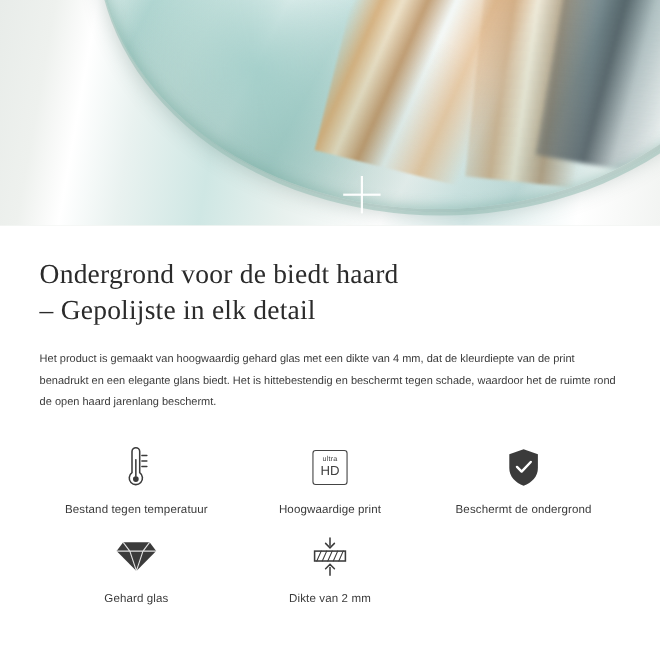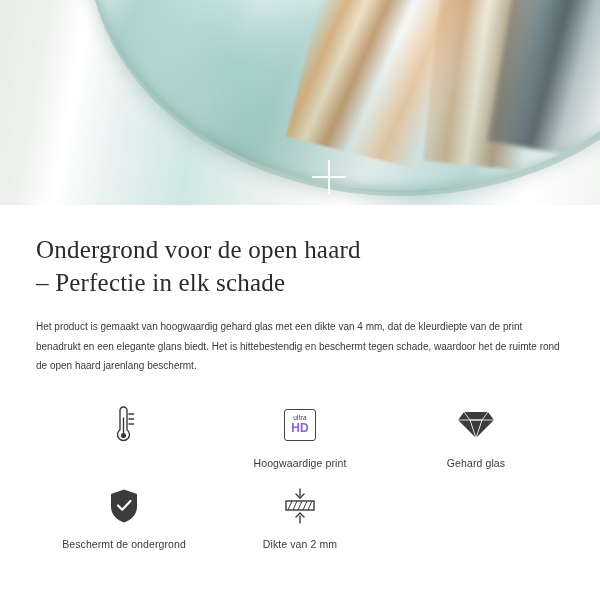--- a/index.html
+++ b/index.html
@@ -210,21 +210,21 @@
     height: 30px;
     border: 1.4px solid #444;
     border-radius: 3px;
     display: flex;
     flex-direction: column;
     align-items: center;
     justify-content: center;
     line-height: 1;
   }
   .hd-badge .u { font-size: 6.5px; letter-spacing: 0.2px; color: #3b3b3b; }
-  .hd-badge .hd { font-size: 12px; font-weight: bold; color: #8b5cf6; margin-top: 1px; }
+  .hd-badge .hd { font-size: 12px; font-weight: normal; color: #404040; margin-top: 1px; }
   svg { display: block; }
 </style>
 </head>
 <body>
 
 <div class="page">
 
   <div class="hero">
     <div class="hero-bg"></div>
     <div class="glass">
@@ -233,66 +233,67 @@
       <div class="gold2"></div>
       <div class="dark1"></div>
       <div class="sheen"></div>
     </div>
     <div class="glass-edge"></div>
     <div class="sparkle"></div>
   </div>
 
   <div class="content">
     <h1 class="headline">
-      <span>Ondergrond voor de open haard</span>
-      <span class="l2">– Perfectie in elk schade</span>
+      <span>Ondergrond voor de biedt haard</span>
+      <span class="l2">– Gepolijste in elk detail</span>
     </h1>
     <p class="paragraph">Het product is gemaakt van hoogwaardig gehard glas met een dikte van 4 mm, dat de kleurdiepte van de print benadrukt en een elegante glans biedt. Het is hittebestendig en beschermt tegen schade, waardoor het de ruimte rond de open haard jarenlang beschermt.</p>
 
     <div class="features">
 
       <div class="feature">
         <div class="feature-icon">
           <svg width="34" height="42" viewBox="0 0 34 42" fill="none" stroke="#3b3b3b" stroke-width="1.4" stroke-linecap="round">
             <path d="M13 6.5a3.5 3.5 0 0 1 7 0v19.2a6 6 0 1 1-7 0V6.5z"></path>
             <circle cx="16.5" cy="31.5" r="2.6" fill="#3b3b3b" stroke="none"></circle>
             <path d="M16.5 29V14"></path>
             <path d="M22 10h4.5M22 15h4.5M22 20h4.5"></path>
           </svg>
         </div>
+        <div class="feature-label">Bestand tegen temperatuur</div>
       </div>
 
       <div class="feature">
         <div class="feature-icon">
           <div class="hd-badge">
             <span class="u">ultra</span>
             <span class="hd">HD</span>
           </div>
         </div>
         <div class="feature-label">Hoogwaardige print</div>
       </div>
 
       <div class="feature">
         <div class="feature-icon">
+          <svg width="34" height="40" viewBox="0 0 34 40" fill="none">
+            <path d="M17 3.5 30 8v12.5c0 8-5.6 13.4-13 16-7.4-2.6-13-8-13-16V8L17 3.5z" fill="#3b3b3b"></path>
+            <path d="M11 19.5l4.2 4.2L23.5 15" stroke="#ffffff" stroke-width="2.2" stroke-linecap="round" stroke-linejoin="round" fill="none"></path>
+          </svg>
+        </div>
+        <div class="feature-label">Beschermt de ondergrond</div>
+      </div>
+
+      <div class="feature">
+        <div class="feature-icon">
           <svg width="38" height="34" viewBox="0 0 38 34">
             <path d="M7 4h24l6 8-18 18L1 12 7 4z" fill="#3b3b3b"></path>
             <path d="M1 12h36M7 4l6 8 6 18M31 4l-6 8-6 18M13 12h12" stroke="#ffffff" stroke-width="1" fill="none" opacity="0.85"></path>
           </svg>
         </div>
         <div class="feature-label">Gehard glas</div>
-      </div>
-
-      <div class="feature">
-        <div class="feature-icon">
-          <svg width="34" height="40" viewBox="0 0 34 40" fill="none">
-            <path d="M17 3.5 30 8v12.5c0 8-5.6 13.4-13 16-7.4-2.6-13-8-13-16V8L17 3.5z" fill="#3b3b3b"></path>
-            <path d="M11 19.5l4.2 4.2L23.5 15" stroke="#ffffff" stroke-width="2.2" stroke-linecap="round" stroke-linejoin="round" fill="none"></path>
-          </svg>
-        </div>
-        <div class="feature-label">Beschermt de ondergrond</div>
       </div>
 
 
       <div class="feature">
         <div class="feature-icon">
           <svg width="40" height="38" viewBox="0 0 40 38" fill="none" stroke="#3b3b3b" stroke-width="1.4" stroke-linecap="round">
             <path d="M20 2v7"></path>
             <path d="M16 7l4 4 4-4" fill="none"></path>
             <rect x="6" y="14" width="28" height="9" stroke="#3b3b3b" fill="none"></rect>
             <path d="M8 23l4-9M13 23l4-9M18 23l4-9M23 23l4-9M28 23l4-9" stroke-width="1"></path>

